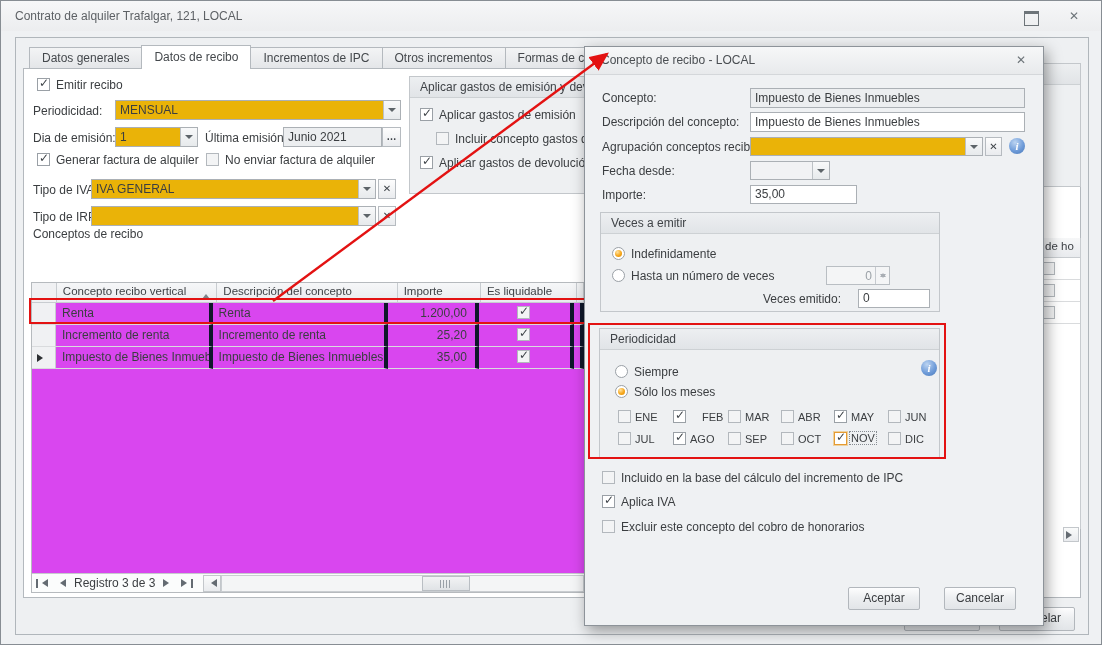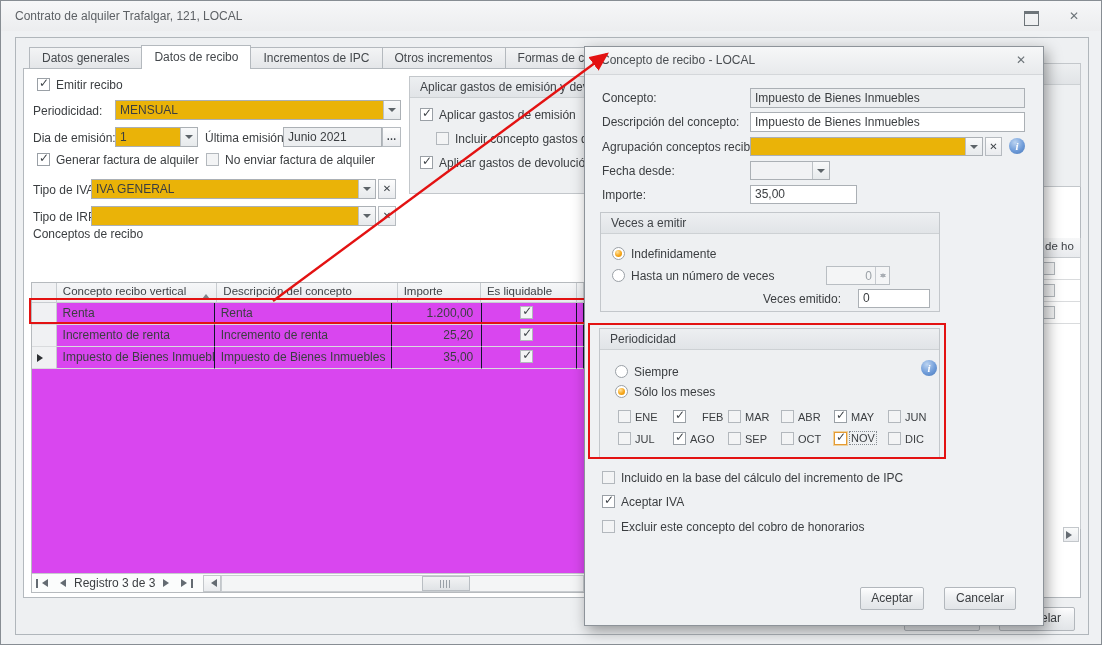--- a/index.html
+++ b/index.html
@@ -46,21 +46,21 @@
   .info-icon{width:16px;height:16px;border-radius:50%;color:#fff;text-align:center;line-height:16px;
     font-family:"Liberation Serif","DejaVu Serif",serif;font-style:italic;font-weight:bold;font-size:11px;
     background:radial-gradient(circle at 38% 28%,#bcd4f1,#6f9cd9 55%,#47amarillo);
     background:radial-gradient(circle at 38% 28%,#bcd4f1,#6f9cd9 55%,#4777b7);}
   
   .grid{border:1px solid #b6babe;background:#d946ef;margin-top:44px;}
   .g-hrow{display:flex;height:20px;}
   .g-h{background:linear-gradient(#f6f7f8,#e9ebee);border-right:1px solid #c8ccd0;border-bottom:1px solid #c8ccd0;
     padding:2px 0 0 6px;font-size:11.5px;color:#3e4246;white-space:nowrap;overflow:hidden;position:relative;}
   .g-row{display:flex;height:22px;}
-  .g-c{border-right:1px solid #0f172a;border-bottom:1px solid #d9dbdd;padding:3px 0 0 6px;white-space:nowrap;overflow:hidden;position:relative;}
+  .g-c{border-right:4px solid #0f172a;border-bottom:1px solid #d9dbdd;padding:3px 0 0 6px;white-space:nowrap;overflow:hidden;position:relative;}
   .num{text-align:right;padding-right:8px;}
   .sort-up{position:absolute;right:6px;top:7px;border:4px solid transparent;border-bottom:5px solid #7d848a;}
   .rowsel{position:absolute;left:5px;top:7px;border:4px solid transparent;border-left:6px solid #2c2f32;}
   .selcol{background:#f0f1f3;border-right:1px solid #c8ccd0;}
   
   .nav{position:absolute;left:0;right:0;bottom:0;height:18px;background:#fbfcfc;border-top:1px solid #c6cacd;display:flex;align-items:center;}
   .nav .t-r{width:0;height:0;border:4px solid transparent;border-left:6px solid #646b72;}
   .nav .t-l{width:0;height:0;border:4px solid transparent;border-right:6px solid #646b72;}
   .nav .bar{width:2px;height:9px;background:#646b72;}
   .nav .sp{display:inline-flex;align-items:center;margin:0 4px;}
@@ -324,25 +324,25 @@
       <span class="abs lbl small" style="left:198px;top:104px;">OCT</span>
       <span class="abs cb focus checked" style="left:234px;top:103px;"></span>
       <span class="abs lbl small focus-lbl" style="left:250px;top:103px;">NOV</span>
       <span class="abs cb soft" style="left:288px;top:103px;"></span>
       <span class="abs lbl small" style="left:305px;top:104px;">DIC</span>
     </div>
 
     <span class="abs cb soft" style="left:17px;top:424px;"></span>
     <span class="abs lbl" style="left:36px;top:424px;">Incluido en la base del cálculo del incremento de IPC</span>
     <span class="abs cb checked" style="left:17px;top:448px;"></span>
-    <span class="abs lbl" style="left:36px;top:448px;">Aceptar IVA</span>
+    <span class="abs lbl" style="left:36px;top:448px;">Aplica IVA</span>
     <span class="abs cb soft" style="left:17px;top:473px;"></span>
     <span class="abs lbl" style="left:36px;top:473px;">Excluir este concepto del cobro de honorarios</span>
 
-    <div class="abs btn" style="left:275px;top:540px;width:64px;height:23px;">Aceptar</div>
+    <div class="abs btn" style="left:263px;top:540px;width:72px;height:23px;">Aceptar</div>
     <div class="abs btn" style="left:359px;top:540px;width:72px;height:23px;">Cancelar</div>
   </div>
 
   <div class="abs redbox z200" style="left:587px;top:322px;width:358px;height:136px;"></div>
 
   <svg class="arrow-svg" width="1102" height="645">
     <defs>
       <marker id="ah" markerWidth="10" markerHeight="10" refX="7" refY="3.5" orient="auto">
         <polygon points="0,0 8,3.5 0,7" fill="#e31212"></polygon>
       </marker>

